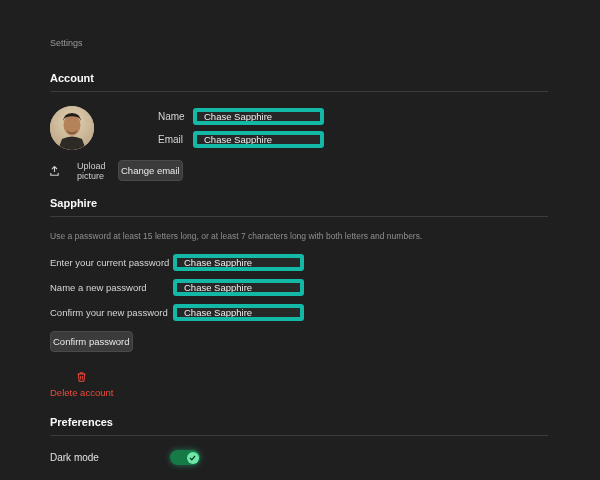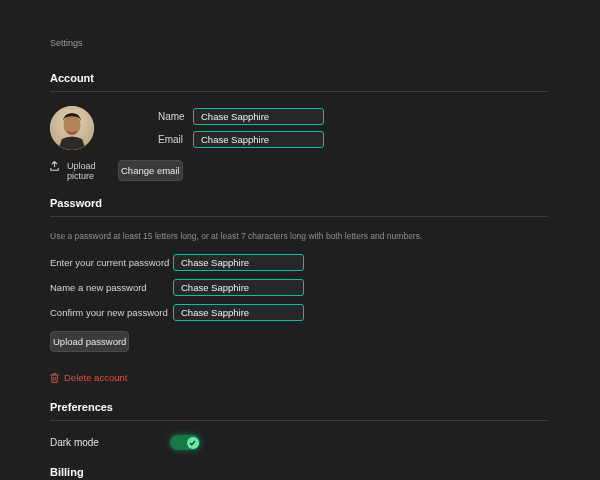--- a/index.html
+++ b/index.html
@@ -51,40 +51,40 @@
     margin-bottom: 6px;
     padding-left: 40px;
   }
   .field-label {
     width: 35px;
     color: #d6d6d6;
     font-size: 10px;
   }
   .text-input {
     background: #272727;
-    border: 1px solid #14b8a6;
+    border: 4px solid #14b8a6;
     border-radius: 3px;
     color: #f0f0f0;
     font-family: "Liberation Sans", "DejaVu Sans", sans-serif;
     font-size: 9.5px;
     padding: 3px 7px;
     width: 131px;
     height: 17px;
     outline: none;
   }
   .account-actions {
     display: flex;
     align-items: center;
     margin-bottom: 16px;
   }
   .upload-link {
     width: 68px;
     display: flex;
-    align-items: flex-start;
-    gap: 8px;
+    align-items: center;
+    gap: 18px;
     color: #cfcfcf;
     font-size: 9px;
     cursor: pointer;
   }
   .btn {
     background: #3b3b3b;
     border: 1px solid #4a4a4a;
     border-radius: 4px;
     color: #e8e8e8;
     font-family: "Liberation Sans", "DejaVu Sans", sans-serif;
@@ -110,20 +110,21 @@
   }
   .change-password-wrap { margin: 10px 0 20px 0; }
   .delete-account {
     display: inline-flex;
     align-items: center;
     gap: 5px;
     color: #ef4b3c;
     font-size: 9.5px;
     cursor: pointer;
     margin-bottom: 18px;
+    flex-direction: column;
   }
   
   .pref-row {
     display: flex;
     align-items: center;
     margin-bottom: 16px;
   }
   .pref-label { width: 120px; font-size: 10px; color: #e2e2e2; }
   .toggle {
     width: 30px; height: 15px;
@@ -194,40 +195,40 @@
           <path d="M2 3 L4.5 0.5 L7 3" stroke="#cfcfcf" stroke-width="1.1" fill="none"></path>
           <path d="M0.8 7 L0.8 9.2 L8.2 9.2 L8.2 7" stroke="#cfcfcf" stroke-width="1.1" fill="none"></path>
         </svg>
       </span>
       <span>Upload picture</span>
     </span>
     <button class="btn">Change email</button>
   </div>
 
   
-  <div class="section-heading">Password</div>
+  <div class="section-heading">Sapphire</div>
   <hr class="divider">
 
   <div class="hint">Use a password at least 15 letters long, or at least 7 characters long with both letters and numbers.</div>
 
   <div class="pw-row">
     <span class="pw-label">Enter your current password</span>
     <input class="text-input" type="text" value="Chase Sapphire" style="">
   </div>
   <div class="pw-row">
     <span class="pw-label">Name a new password</span>
     <input class="text-input" type="text" value="Chase Sapphire" style="">
   </div>
   <div class="pw-row">
     <span class="pw-label">Confirm your new password</span>
     <input class="text-input" type="text" value="Chase Sapphire" style="">
   </div>
 
   <div class="change-password-wrap">
-    <button class="btn">Upload password</button>
+    <button class="btn">Confirm password</button>
   </div>
 
   <div class="delete-account">
     <span>
       <svg width="9" height="10" viewBox="0 0 9 10">
         <path d="M0.5 2 L8.5 2" stroke="#ef4b3c" stroke-width="1"></path>
         <path d="M3 2 L3 0.8 L6 0.8 L6 2" stroke="#ef4b3c" stroke-width="1" fill="none"></path>
         <path d="M1.5 2 L2 9.3 L7 9.3 L7.5 2" stroke="#ef4b3c" stroke-width="1" fill="none"></path>
         <path d="M3.6 4 L3.6 7.5 M5.4 4 L5.4 7.5" stroke="#ef4b3c" stroke-width="0.9"></path>
       </svg>

